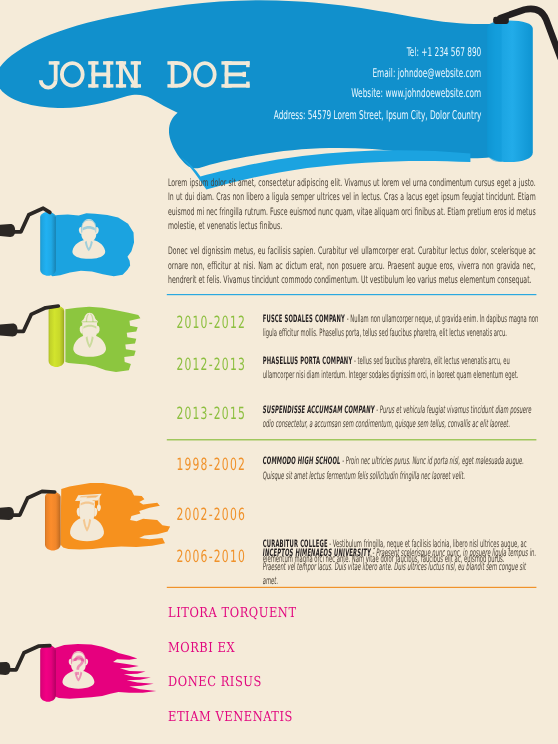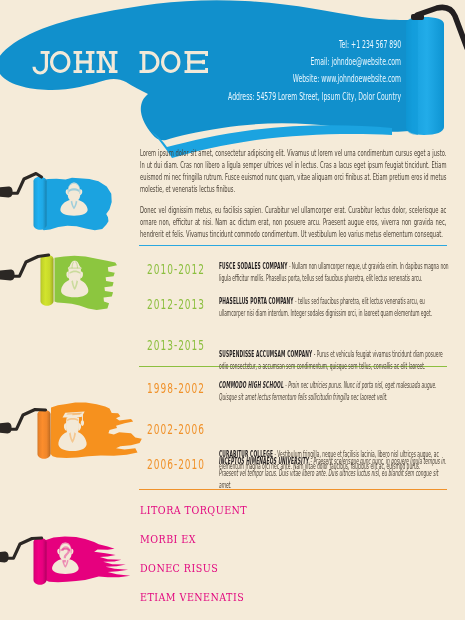--- a/index.html
+++ b/index.html
@@ -280,21 +280,21 @@
         </div>
       </div>
       <div class="row" style="top: 295px; left: 0px;">
         <div class="date" style="left: 147px; top: 5px; color: rgb(140, 191, 63);">2012-2013</div>
         <div class="entry" style="top: 0px;">
           <div class="entryinner"><span class="etitle">PHASELLUS PORTA COMPANY</span><span class="edesc"> - tellus sed faucibus pharetra, elit lectus venenatis arcu, eu ullamcorper nisi diam interdum. Integer sodales dignissim orci, in laoreet quam elementum eget.</span></div>
         </div>
       </div>
       <div class="row" style="top: 336px; left: 0px;">
         <div class="date" style="left: 147px; top: 5px; color: rgb(140, 191, 63);">2013-2015</div>
-        <div class="entry" style="top: 12px;">
+        <div class="entry" style="top: 0px; font-style: italic;">
           <div class="entryinner"><span class="etitle">SUSPENDISSE ACCUMSAM COMPANY</span><span class="edesc"> - Purus et vehicula feugiat vivamus tincidunt diam posuere odio consectetur, a accumsan sem condimentum, quisque sem tellus, convallis ac elit laoreet.</span></div>
         </div>
       </div>
     </div>
 
   <div class="abs" id="education">
       <div class="row" style="top: 379px; left: 0px;">
         <div class="date" style="left: 147px; top: 5px; color: rgb(240, 146, 43);">1998-2002</div>
         <div class="entry" style="top: 0px; font-style: italic;">
           <div class="entryinner"><span class="etitle">COMMODO HIGH SCHOOL</span><span class="edesc"> - Proin nec ultricies purus. Nunc id porta nisl, eget malesuada augue. Quisque sit amet lectus fermentum felis sollicitudin fringilla nec laoreet velit.</span></div>

